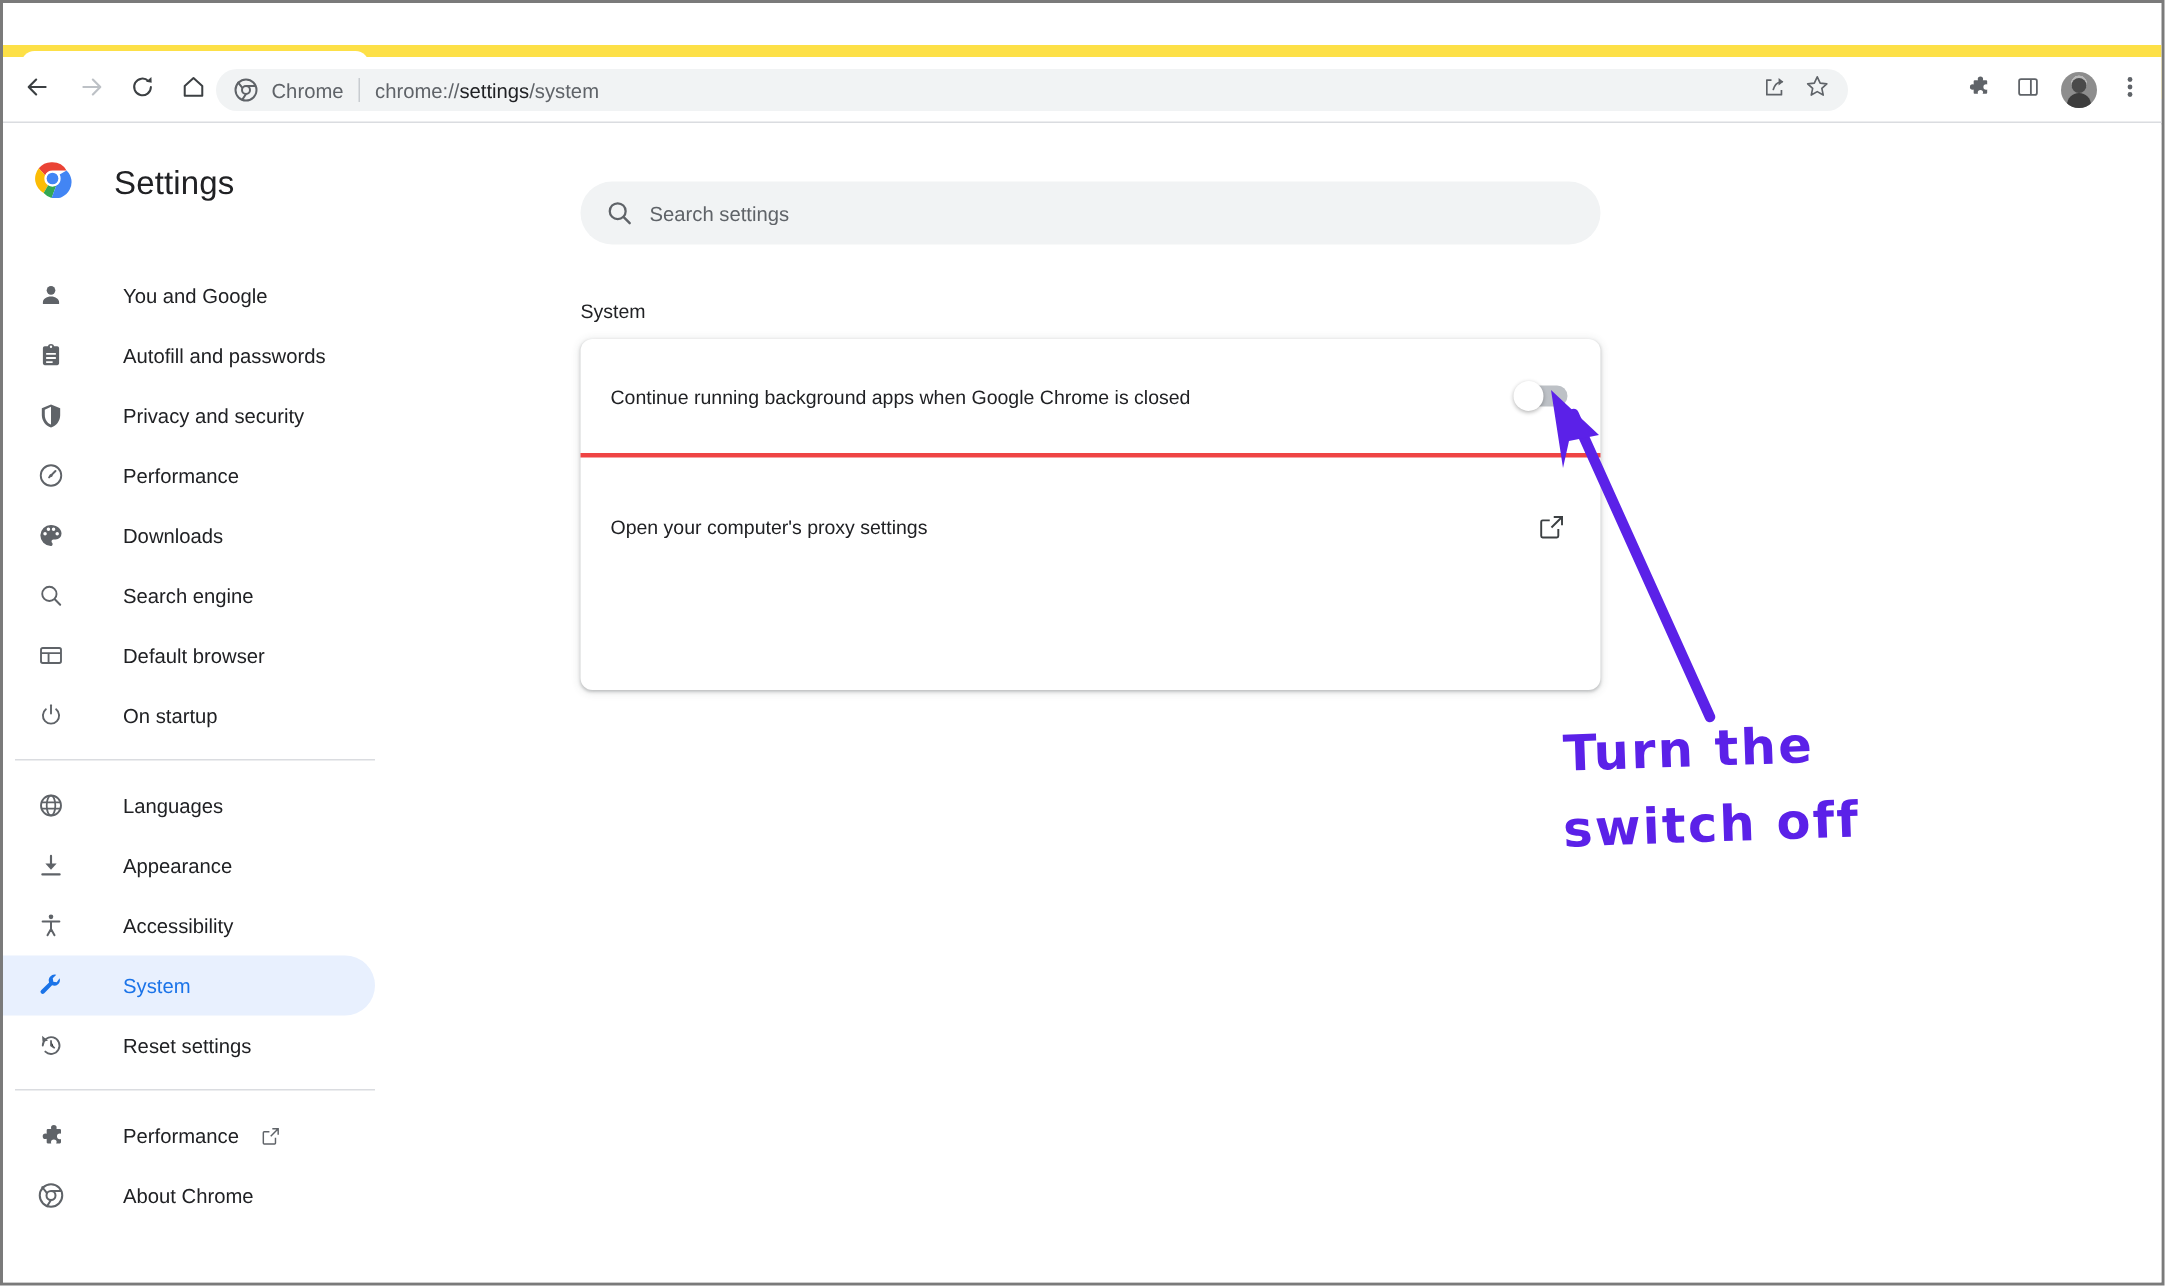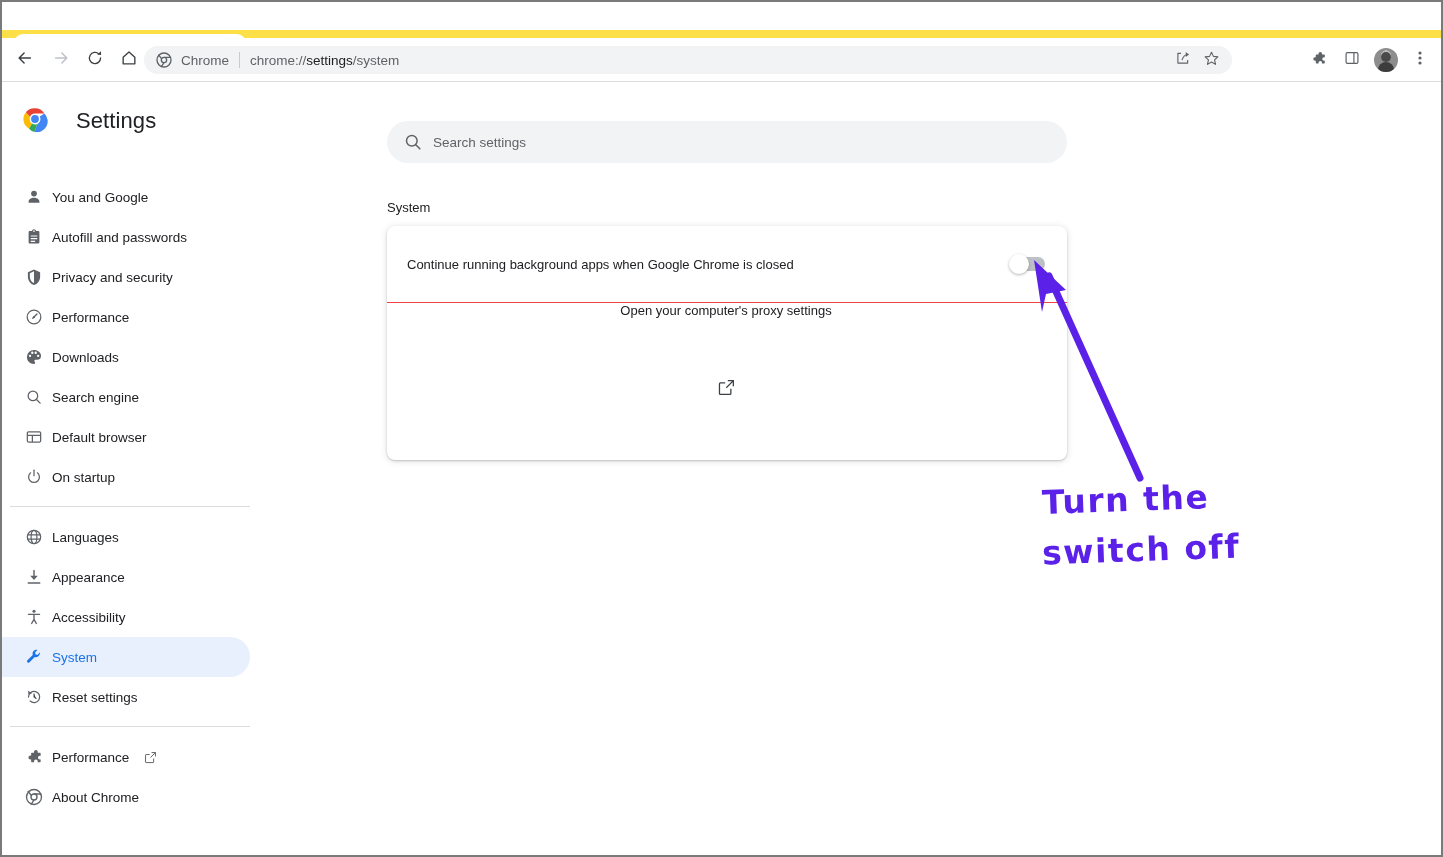--- a/index.html
+++ b/index.html
@@ -143,21 +143,21 @@
     height:40px; margin-bottom:0;
     padding-left:22px;
     width:248px;
     border-radius:0 20px 20px 0;
   }
   .nav-item .ico {
     width:20px; height:20px; flex:0 0 20px;
     display:flex; align-items:center; justify-content:center;
   }
   .nav-item .lbl {
-    margin-left:8px; font-size:13.5px; color:#202124; white-space:nowrap;
+    margin-left:38px; font-size:13.5px; color:#202124; white-space:nowrap;
   }
   .nav-item.selected { background:#e8f0fe; }
   .nav-item.selected .lbl { color:#1a73e8; }
   .nav-item .ext-ico { margin-left:14px; display:flex; align-items:center; }
   .divider {
     width:240px; height:1px; background:#dadce0; margin:9px 0 10px 8px;
   }
 
   
   .main { position:absolute; left:310px; top:0; width:1129px; height:772px; }
@@ -186,21 +186,21 @@
     border-radius:8px;
     box-shadow:0 1px 2px rgba(60,64,67,.25), 0 1px 6px 1px rgba(60,64,67,.12);
   }
   .row {
     position:relative; height:50px;
     display:flex; align-items:center;
     padding:0 22px 0 20px;
   }
   .row.r1 { height:76px; }
   .row.r2 { height:49px; border-top:1px solid #e8eaed; }
-  .row.r3 { height:96px; border-top:1px solid #ef4444;flex-direction:column; }
+  .row.r3 { height:96px; border-top:3px solid #ef4444; }
   .row-label { font-size:13px; color:#202124; flex:1; }
 
   .toggle {
     position:relative; width:34px; height:14px;
     border-radius:7px;
     flex:0 0 34px;
   }
   .toggle.off { background:#bdc1c6; }
   .toggle.on  { background:#8ab4f8; }
   .toggle .knob {

